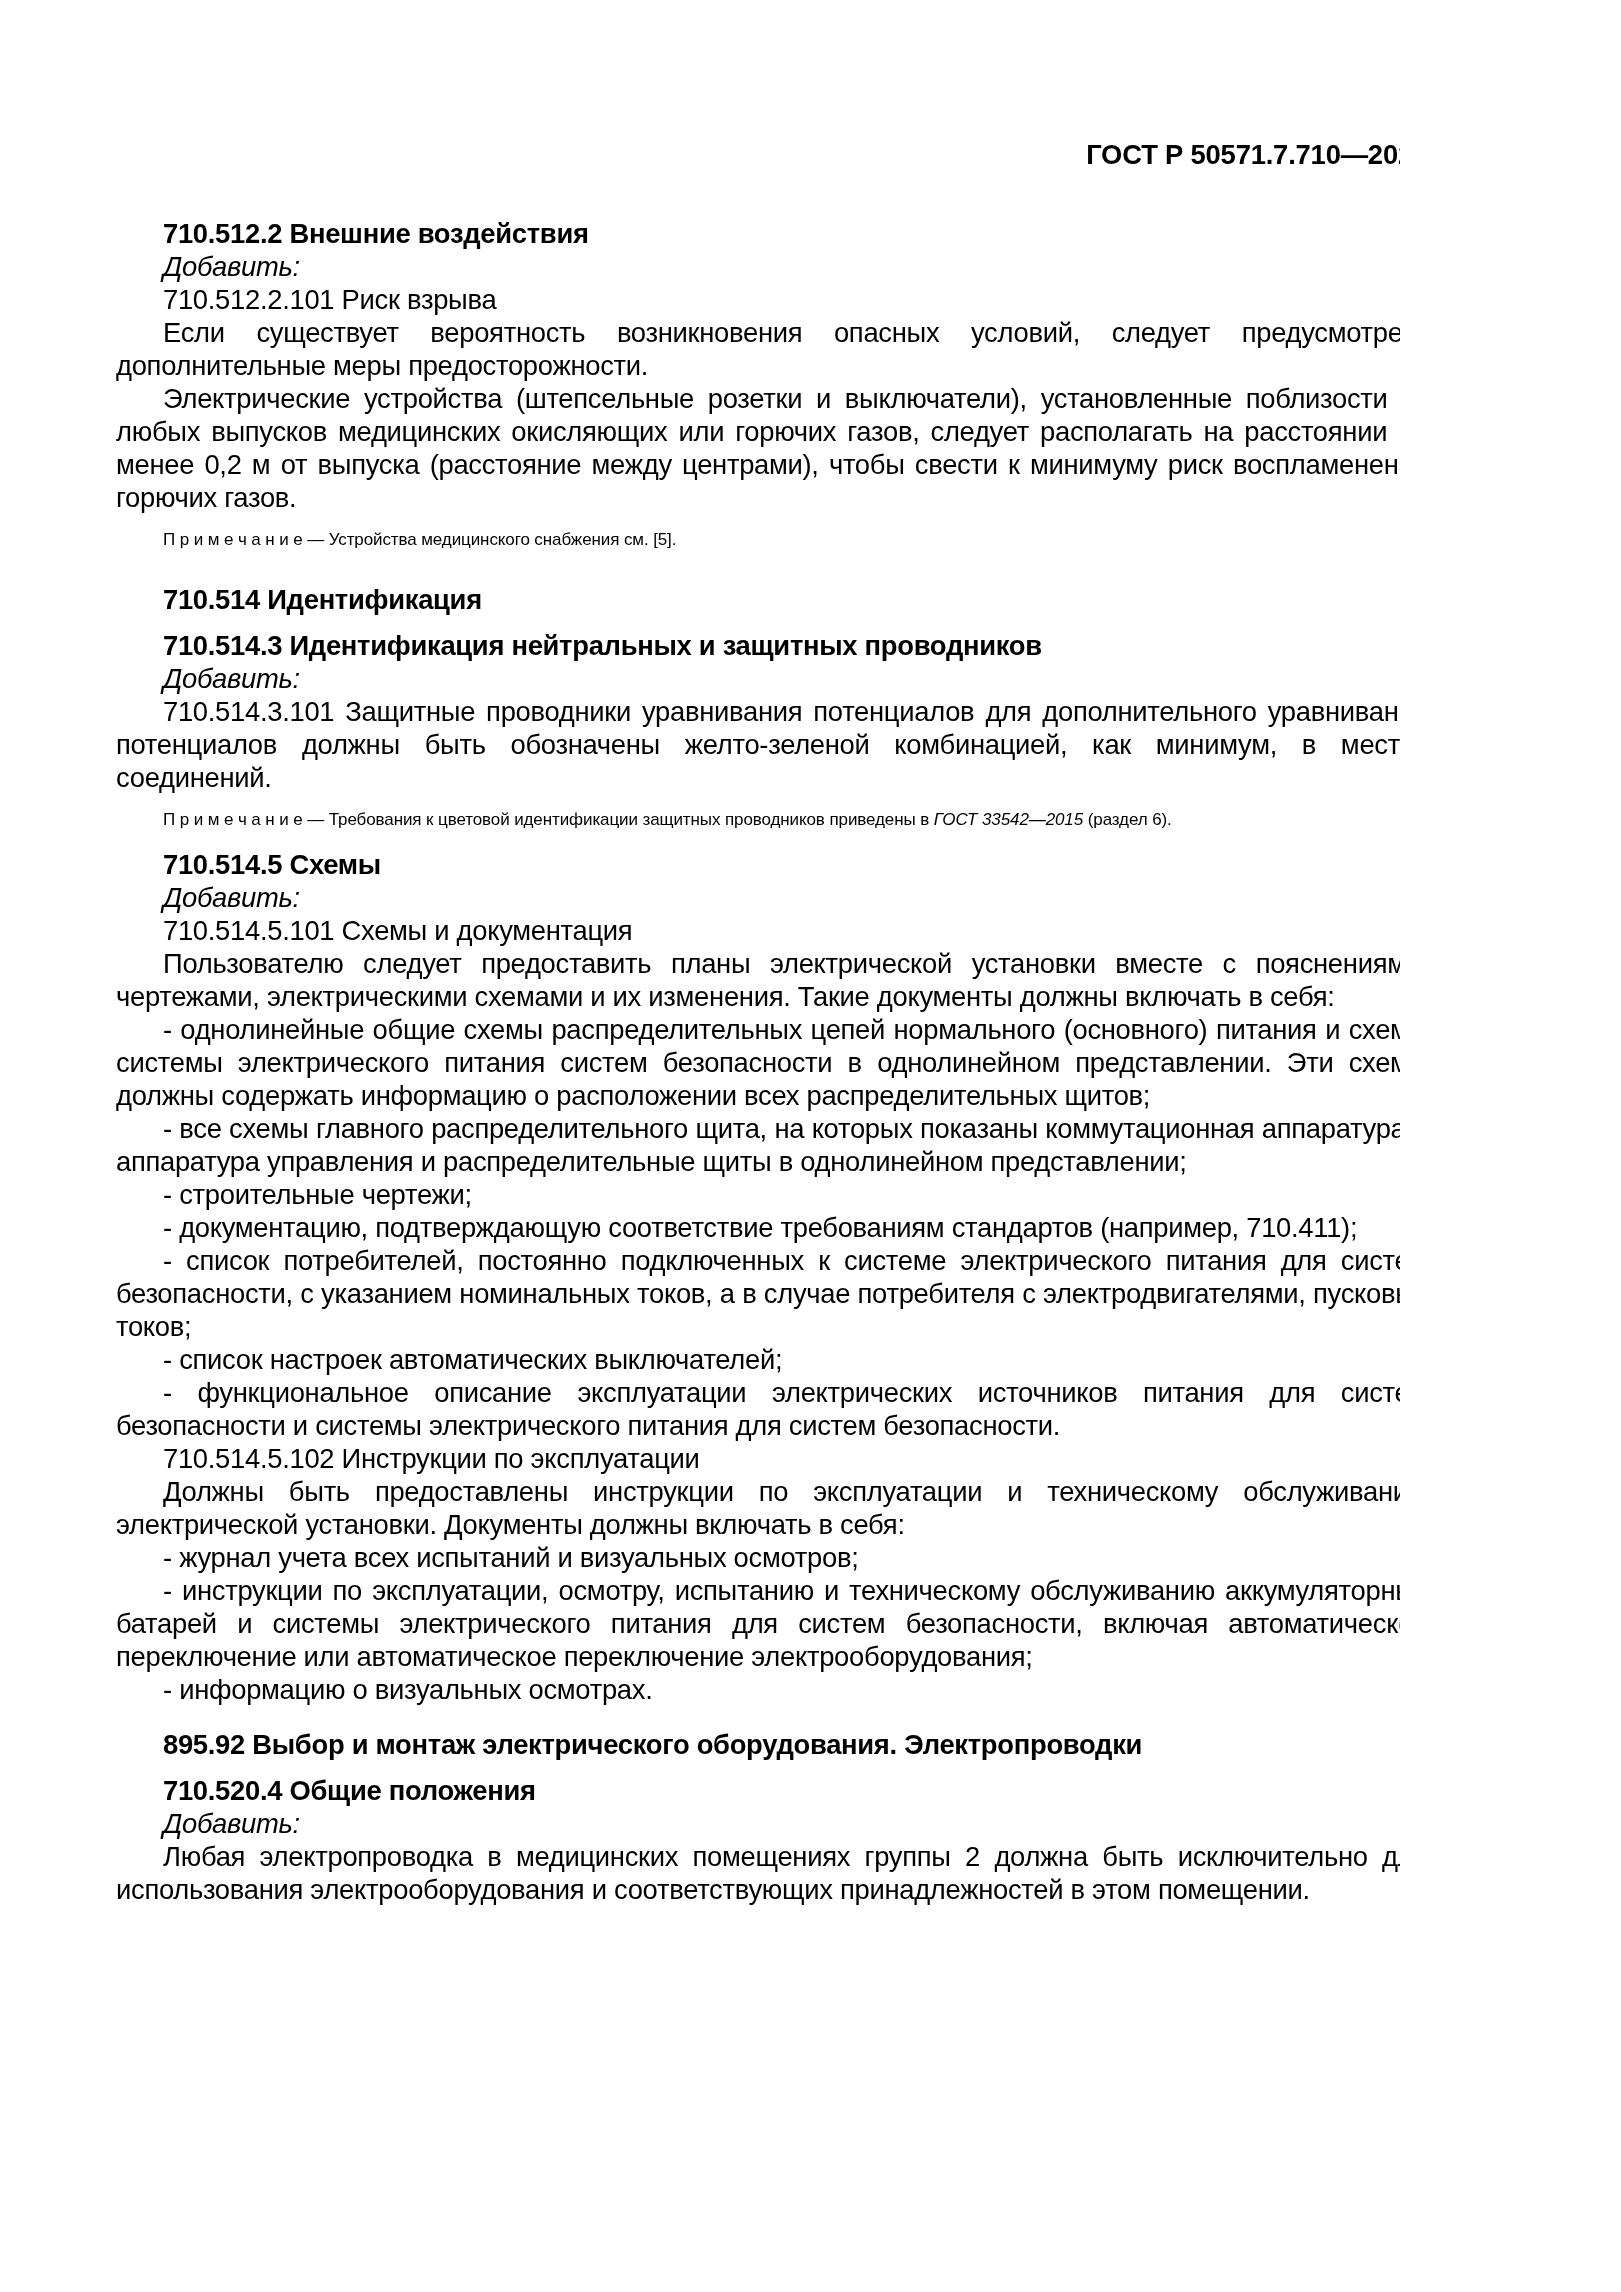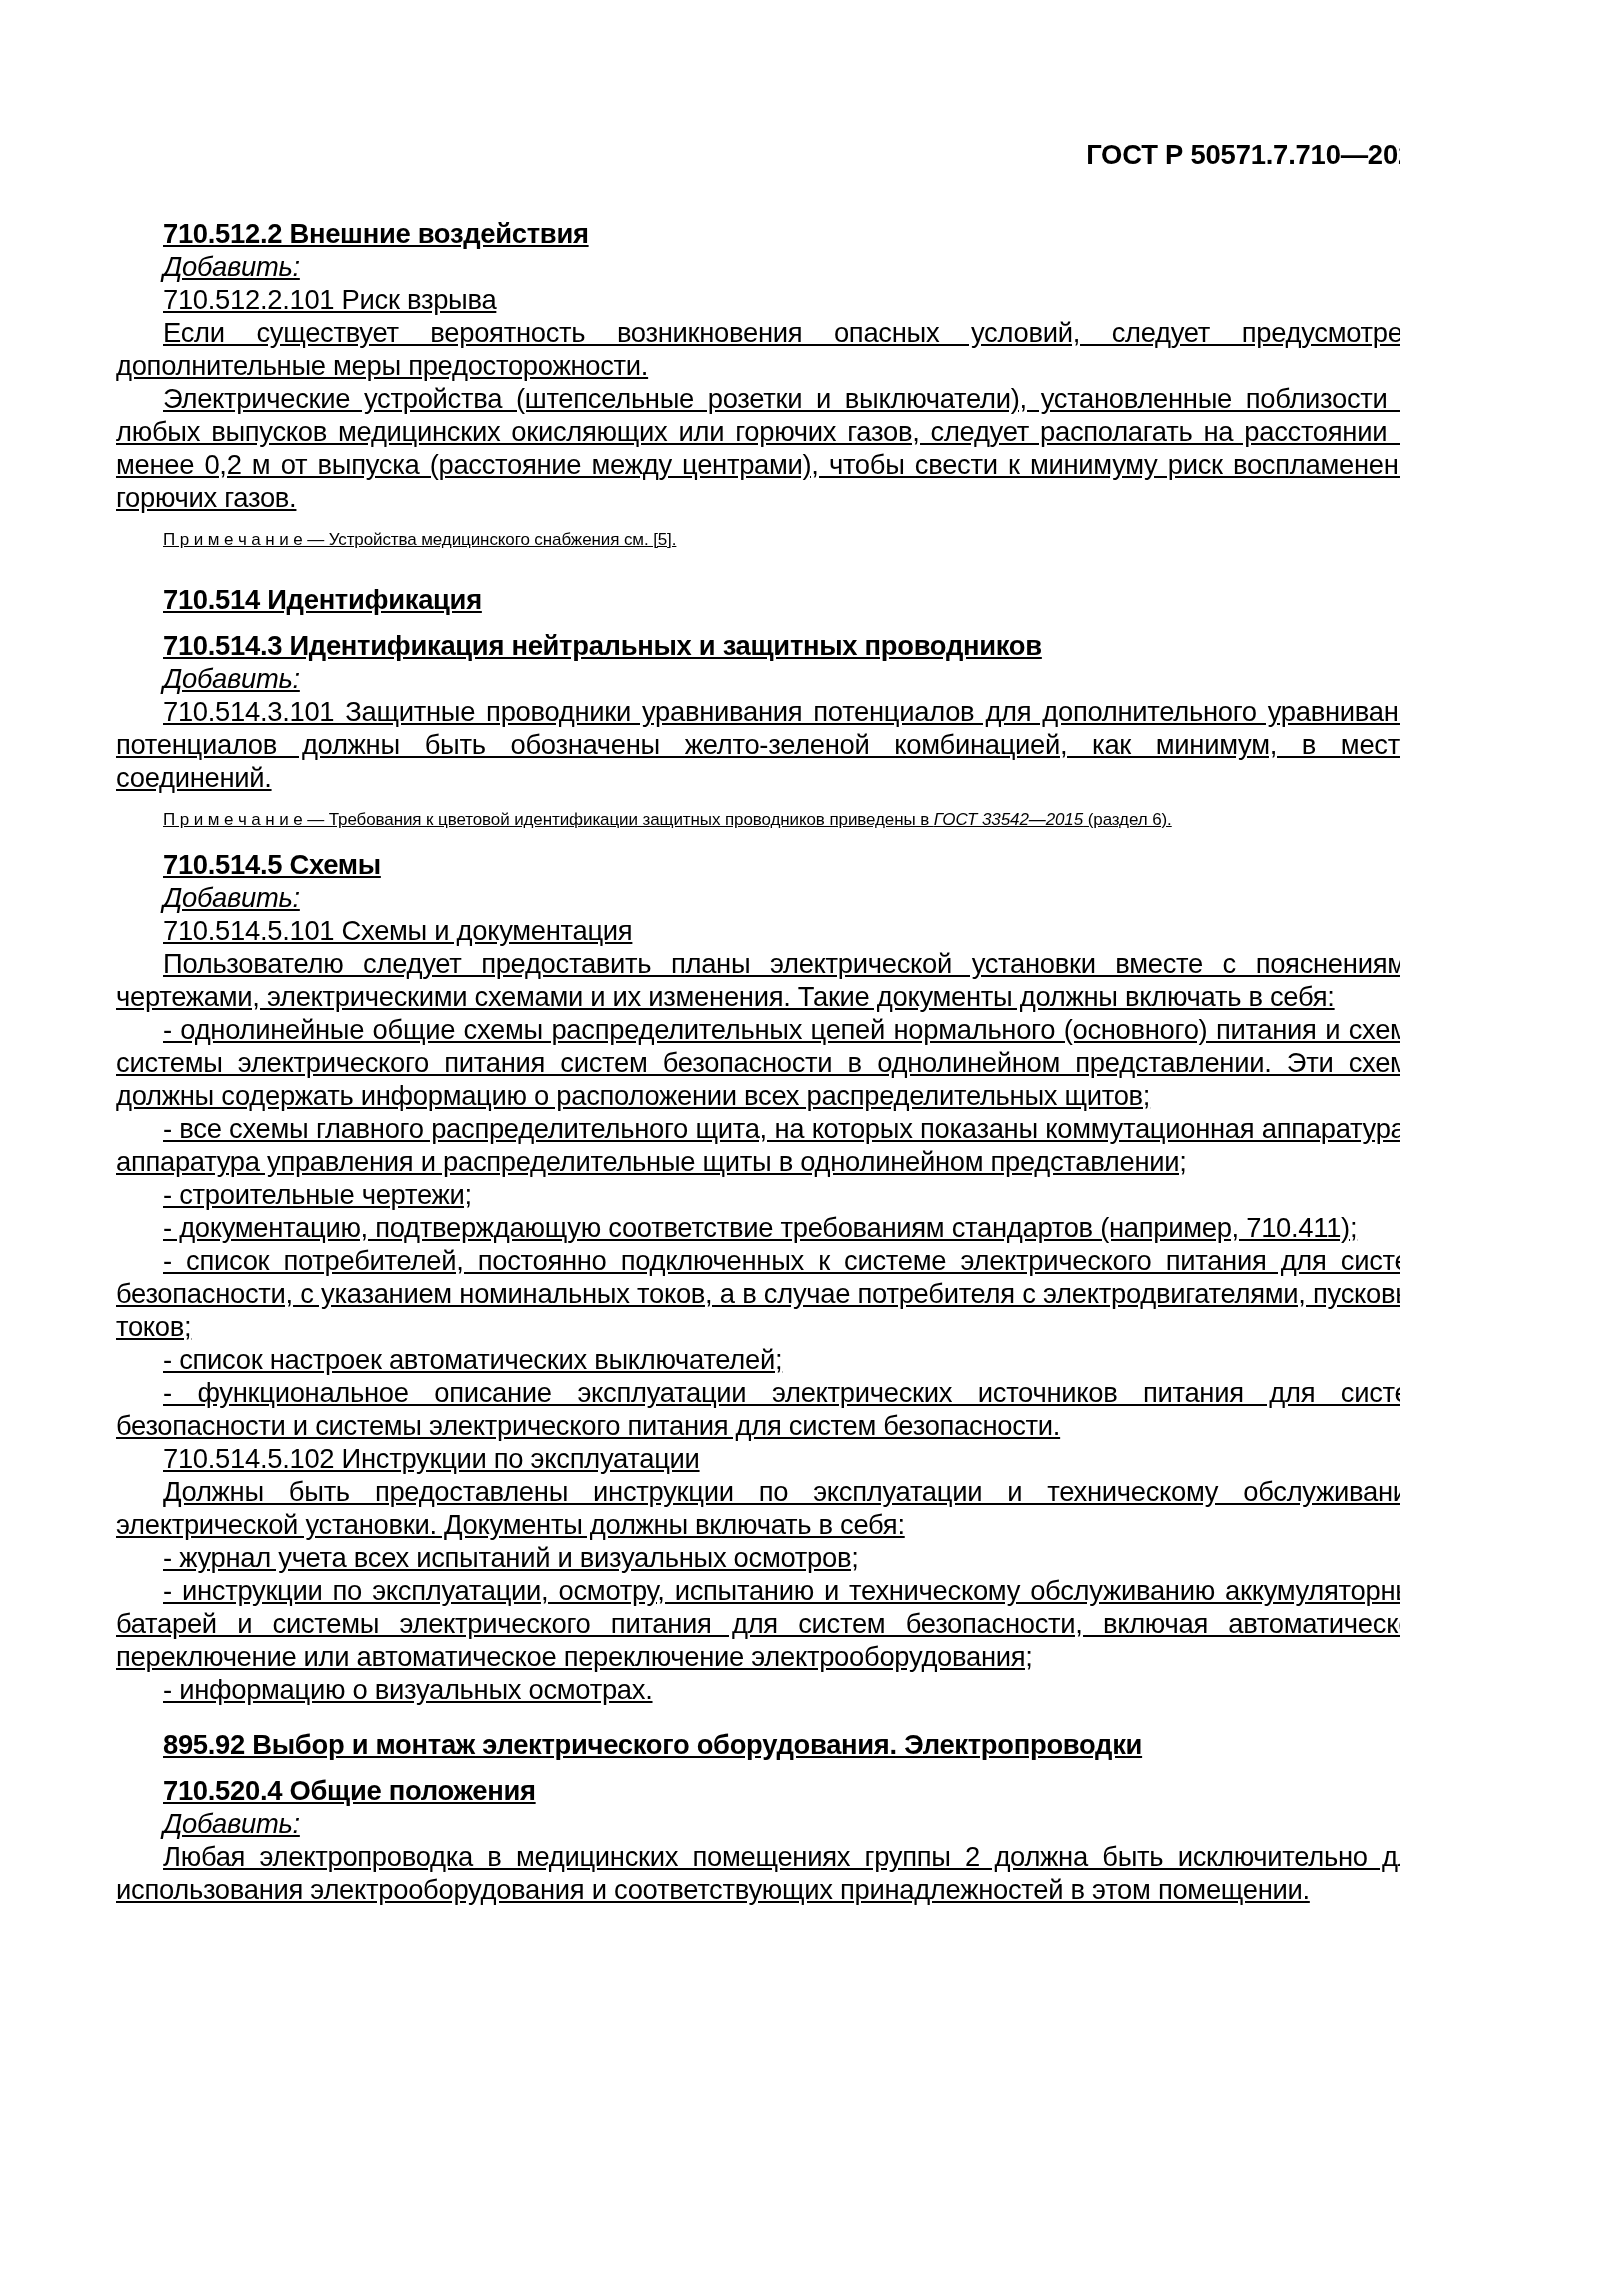--- a/index.html
+++ b/index.html
@@ -26,21 +26,20 @@
   }
   .content {
     position: absolute;
     top: 217px;
     left: 116px;
     width: 1312px;
     font-size: 27.4px;
     line-height: 33px;
     letter-spacing: -0.3px;
     text-align: justify;
-    text-decoration: underline;
   }
   .content p {
     margin: 0;
     text-indent: 47px;
   }
   p.h {
     font-weight: 700;
     text-align: left;
   }
   p.i { font-style: italic; }

